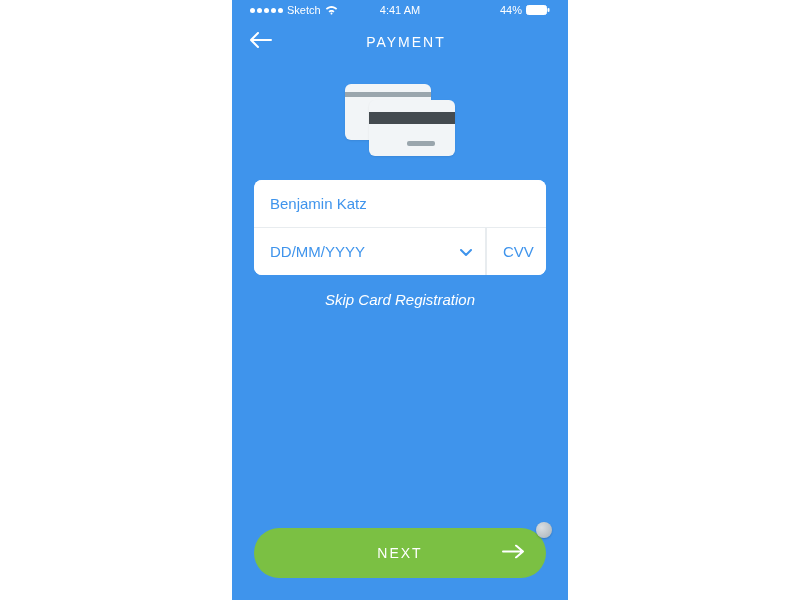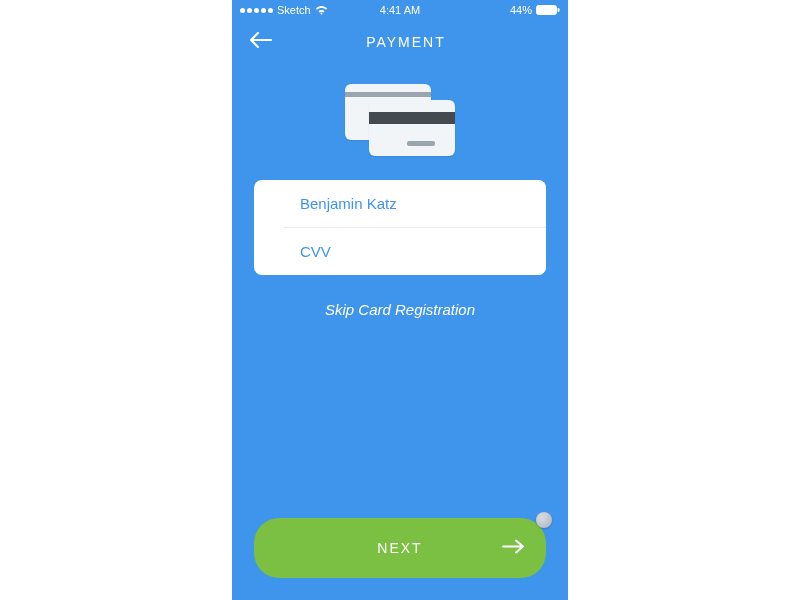--- a/index.html
+++ b/index.html
@@ -18,21 +18,21 @@
     background: #3f94ec;
     position: relative;
     overflow: hidden;
   }
   
   .status-bar {
     height: 20px;
     display: flex;
     align-items: center;
     justify-content: space-between;
-    padding: 0 8px;
+    padding: 0 18px;
     color: #fff;
     font-size: 11px;
     font-weight: 500;
   }
   .status-left, .status-right { display: flex; align-items: center; gap: 4px; }
   .dots { display: flex; gap: 2px; }
   .dot { width: 5px; height: 5px; border-radius: 50%; background: #fff; }
   .status-center { position: absolute; left: 50%; transform: translateX(-50%); }
   .wifi-icon svg, .battery-icon svg { display: block; }
 
@@ -90,21 +90,20 @@
   
   .form {
     margin: 0 22px;
     background: #fff;
     border-radius: 8px;
     overflow: hidden;
   }
   .row {
     border-bottom: 1px solid #e8ecef;
     display: flex;
-    margin-left: 30px;
   }
   .row:last-child { border-bottom: none; }
   .field {
     flex: 1;
     padding: 15px 16px;
     font-size: 15px;
     color: #3f94ec;
     background: #fff;
     border: none;
     outline: none;
@@ -120,31 +119,31 @@
     transform: translateY(-50%);
     color: #3f94ec;
     pointer-events: none;
   }
 
   .skip {
     text-align: center;
     color: #fff;
     font-style: italic;
     font-size: 15px;
-    margin-top: 26px;
+    margin-top: 16px;
     cursor: pointer;
   }
 
   
   .next {
     position: absolute;
     left: 22px;
     right: 22px;
     bottom: 22px;
-    height: 60px;
+    height: 50px;
     background: #7bc043;
     border-radius: 25px;
     display: flex;
     align-items: center;
     justify-content: center;
     color: #fff;
     font-size: 14px;
     letter-spacing: 2px;
     cursor: pointer;
     font-weight: 500;
@@ -216,20 +215,28 @@
         <div class="stripe-mid"></div>
         <div class="stripe-bot"></div>
       </div>
   </div>
 
   <div class="form">
     <div class="row">
       <input class="field" type="text" value="Benjamin Katz" style="">
     </div>
     <div class="row split">
+      <div class="date-wrap">
+        <input class="field date" type="text" placeholder="DD/MM/YYYY" style="">
+        <span class="chev">
+          <svg width="12" height="8" viewBox="0 0 12 8">
+              <path d="M1 1l5 5 5-5" stroke="#3f94ec" stroke-width="2" fill="none" stroke-linecap="round" stroke-linejoin="round"></path>
+            </svg>
+        </span>
+      </div>
       <input class="field cvv" type="text" placeholder="CVV" style="">
     </div>
   </div>
 
   <div class="skip">Skip Card Registration</div>
 
   <div class="next">
     <span>NEXT</span>
     <span class="arrow">
       <svg width="22" height="14" viewBox="0 0 22 14">

